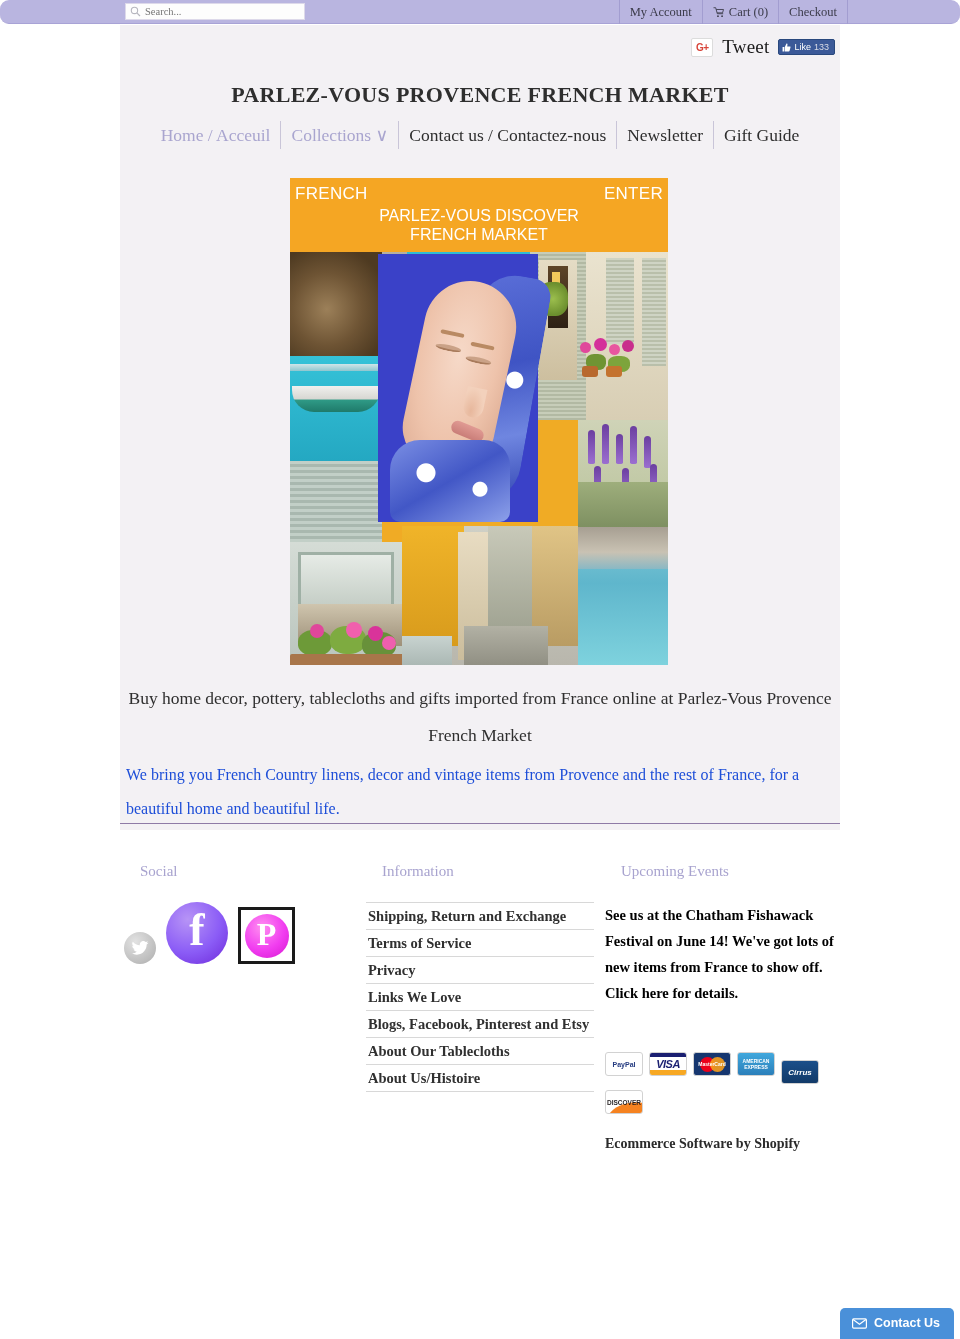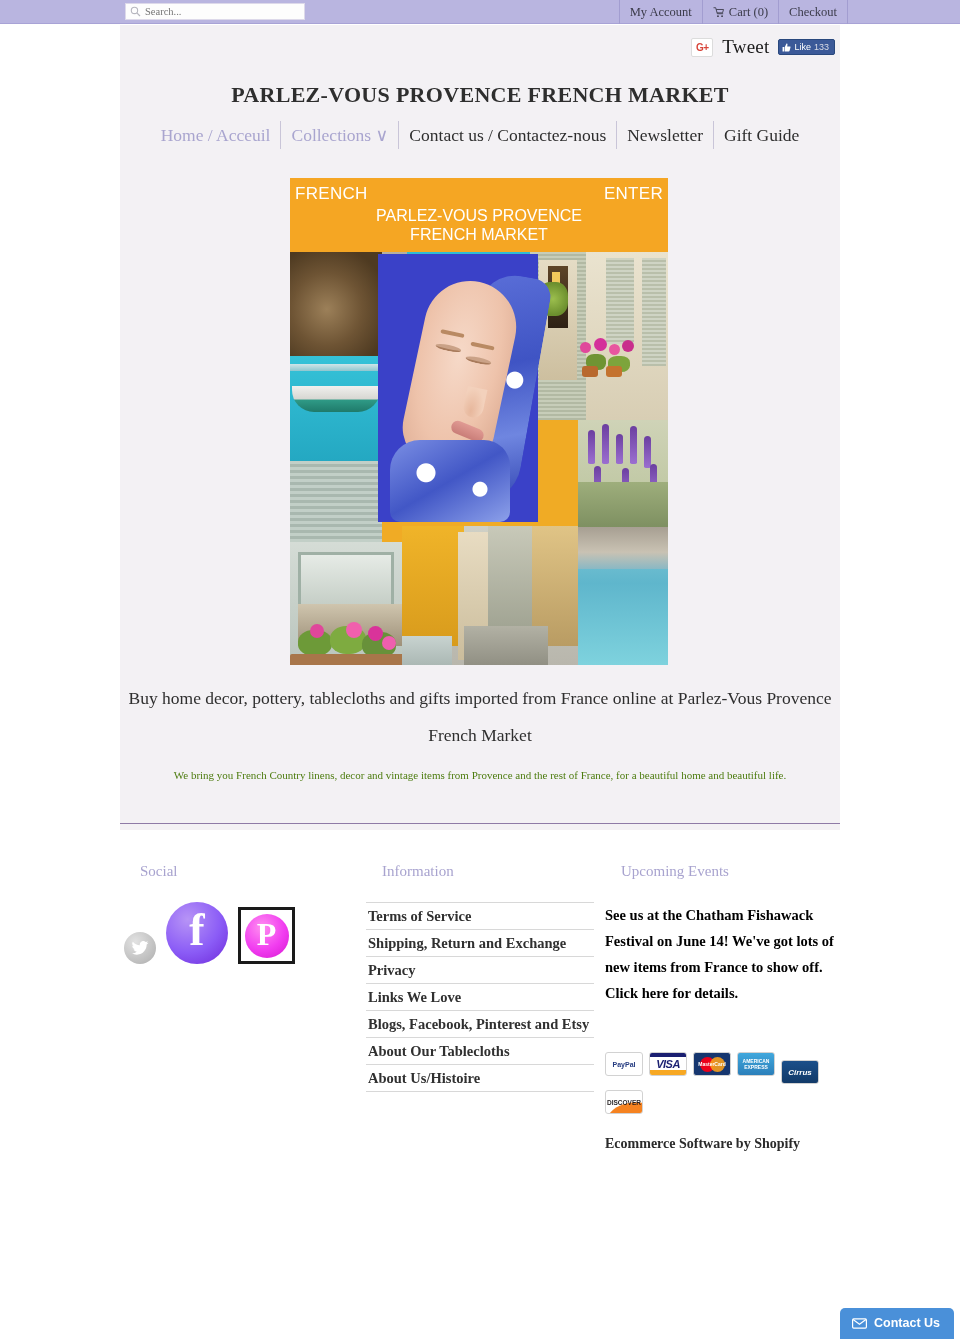--- a/index.html
+++ b/index.html
@@ -13,20 +13,21 @@
     overflow: hidden;
     position: relative;
   }
 
   
   .topbar {
     position: absolute; left: 0; top: 0;
     width: 960px; height: 24px;
     background: #b9b5e0;
     border-bottom: 1px solid #a8a3d6;
+    border-radius: 9px;
   }
   .search-wrap {
     position: absolute; left: 125px; top: 3px;
     width: 180px; height: 17px;
     background: #fdfdfd;
     border: 1px solid #ddd9ea;
     display: flex; align-items: center;
     padding: 0 4px;
   }
   .search-icon { width: 11px; height: 11px; flex: 0 0 11px; margin-right: 4px; opacity: .55; }
@@ -251,22 +252,21 @@
     transform: rotate(10deg); }
 
   
   .tagline {
     position: absolute; left: 6px; top: 655px; width: 708px;
     text-align: center;
     font-size: 17.5px; line-height: 37px; color: #2f2f2f;
   }
   .subline {
     position: absolute; left: 6px; top: 733px; width: 708px;
-    text-align: center;
-    font-size: 11px; line-height: 34px; color: #4d7c0f;
+    font-size: 16px; line-height: 34px; color: #1d4ed8;
   }
   .hr-purple {
     position: absolute; left: 0; top: 798px; width: 720px;
     border: 0; border-top: 1px solid #8e7aa6; margin: 0;
   }
 
   
   .footer { position: absolute; left: 0; top: 845px; width: 960px; height: 494px; background:#fff; }
   .col-head {
     font-size: 15px; color: #a8a3cf; font-weight: normal;
@@ -388,21 +388,21 @@
 
   <nav class="nav">
     <a class="nav-item muted">Home / Acceuil</a><a class="nav-item muted">Collections ∨</a><a class="nav-item dark">Contact us / Contactez-nous</a><a class="nav-item dark">Newsletter</a><a class="nav-item dark last">Gift Guide</a>
   </nav>
 
   <div class="hero">
     <div class="hero-banner">
       <div class="hero-enter">FRENCH</div>
       <div class="hero-entrez">ENTER</div>
       <div class="hero-brand">
-        <div>PARLEZ-VOUS PROVENCE</div>
+        <div>PARLEZ-VOUS DISCOVER</div>
         <div>FRENCH MARKET</div>
       </div>
     </div>
 
     <div class="collage">
       <div class="tile t-tree"></div>
       <div class="tile t-cliff"></div>
 
       <div class="tile t-boats1">
         <div class="b1-hull"></div>
@@ -513,24 +513,24 @@
           <span>P</span>
         </div>
       </div>
     </div>
   </div>
 
   <div class="col-info">
     <h3 class="col-head">Information</h3>
     <ul class="info-list">
       <li>
+          <a>Shipping, Return and Exchange</a>
+        </li>
+      <li>
           <a>Terms of Service</a>
-        </li>
-      <li>
-          <a>Shipping, Return and Exchange</a>
         </li>
       <li>
           <a>Privacy</a>
         </li>
       <li>
           <a>Links We Love</a>
         </li>
       <li>
           <a>Blogs, Facebook, Pinterest and Etsy</a>
         </li>

